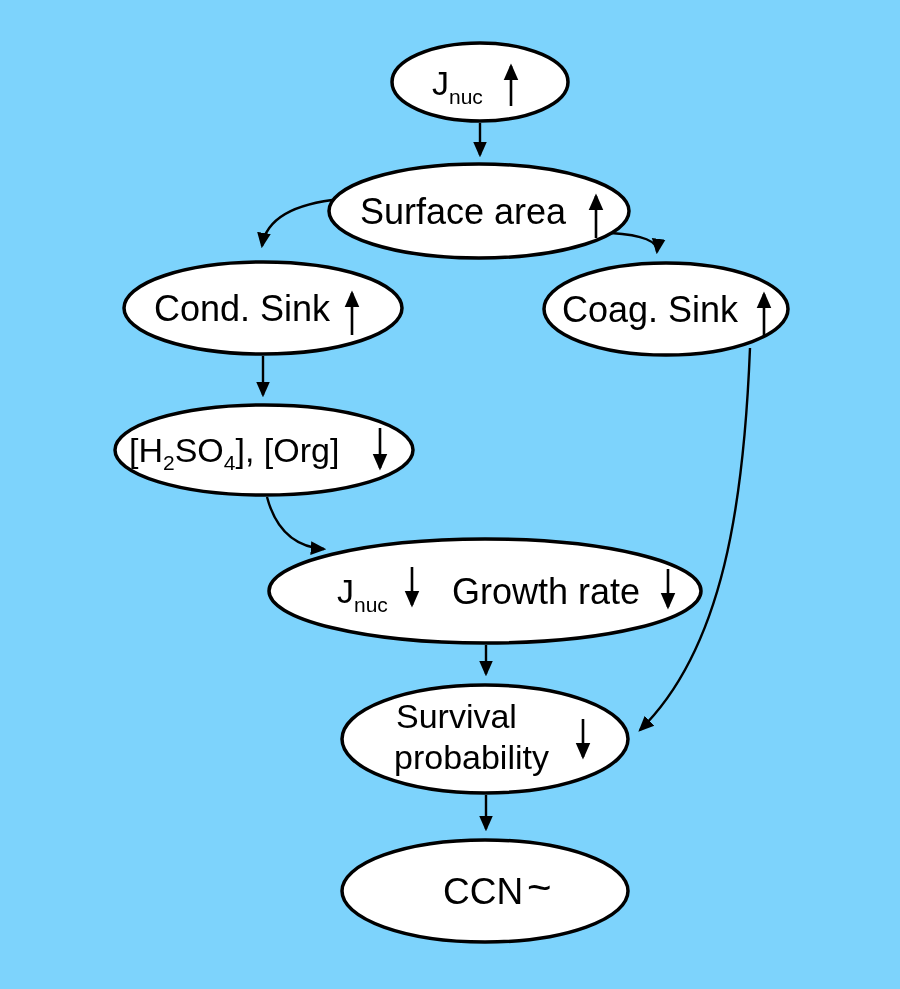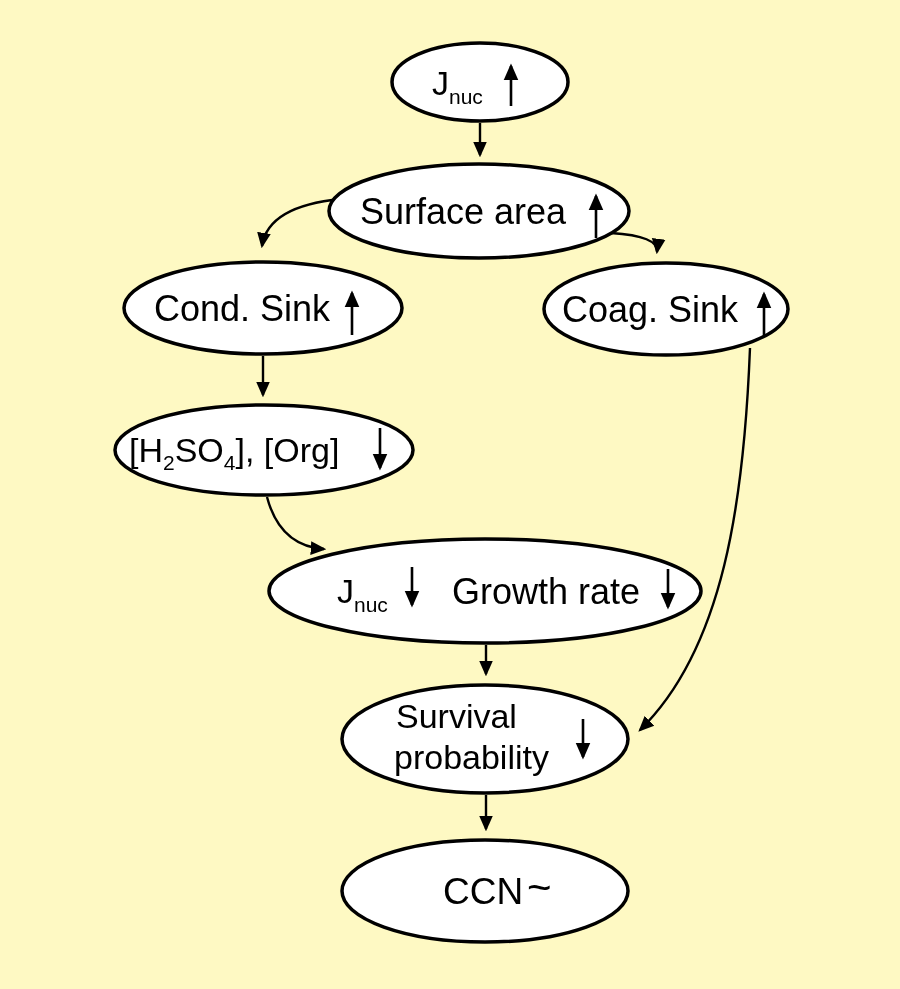--- a/index.html
+++ b/index.html
@@ -4,21 +4,21 @@
 <style>
   html, body {
     margin: 0;
     padding: 0;
     background: #ffffff;
   }
   .stage {
     position: relative;
     width: 900px;
     height: 989px;
-    background: #fef9c3;
+    background: #7dd3fc;
     overflow: hidden;
   }
   svg text {
     font-family: "Liberation Sans", sans-serif;
     fill: #000000;
   }
   .node-ellipse {
     fill: #ffffff;
     stroke: #000000;
     stroke-width: 3.5;

